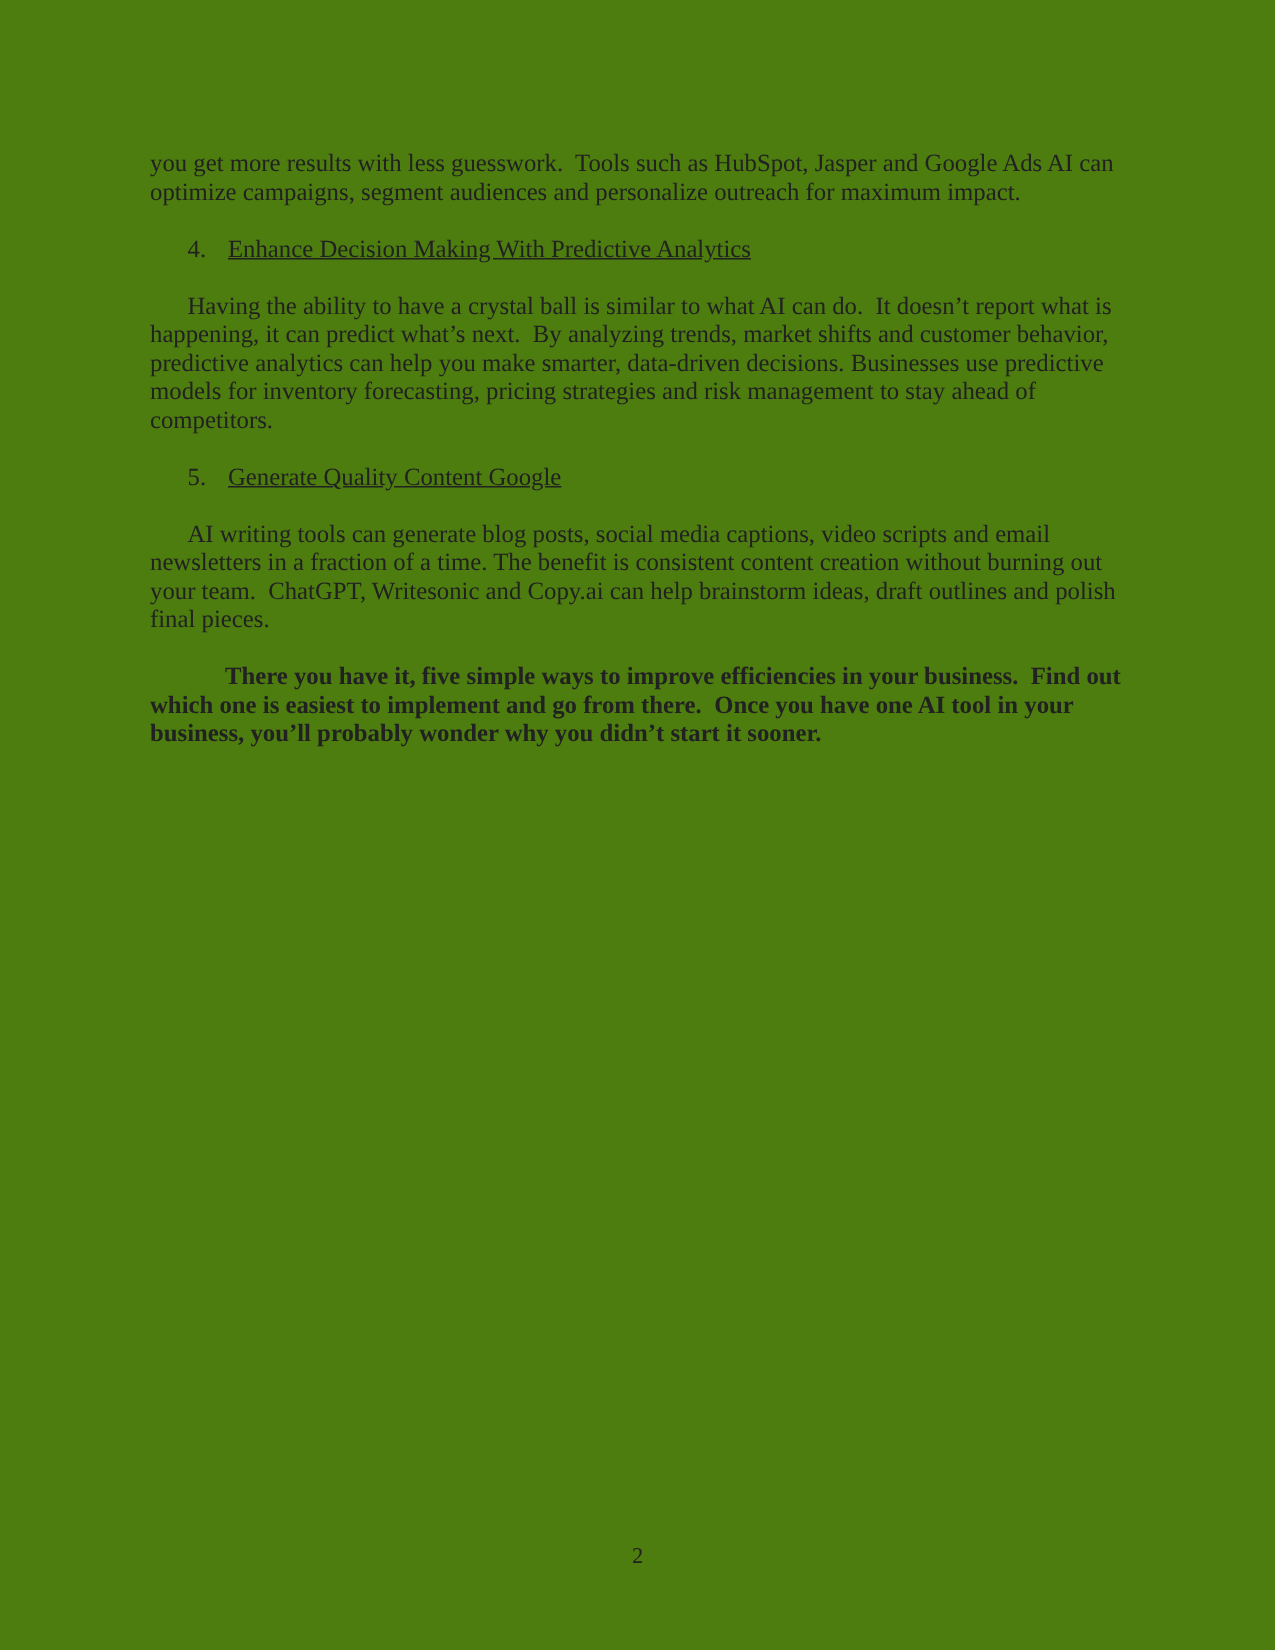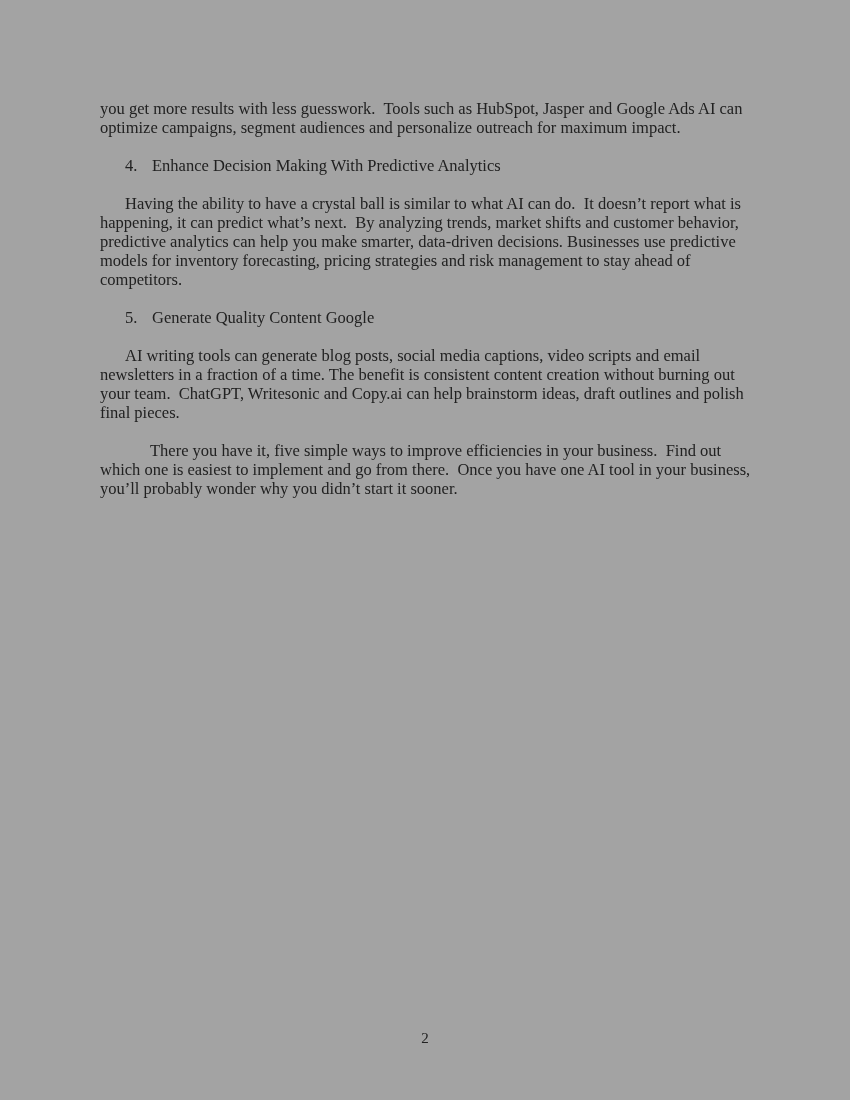--- a/index.html
+++ b/index.html
@@ -4,21 +4,21 @@
 <style>
   html, body {
     margin: 0;
     padding: 0;
     background: #ffffff;
   }
   .sheet {
     position: relative;
     width: 850px;
     height: 1100px;
-    background: #a3a3a3;
+    background: #4d7c0f;
     overflow: hidden;
     font-family: "Liberation Serif", serif;
     color: #212121;
   }
   .content {
     position: absolute;
     left: 100px;
     top: 99px;
     width: 654px;
     font-size: 16.5px;
@@ -29,31 +29,33 @@
     text-indent: 25px;
     white-space: pre-wrap;
     text-align: left;
   }
   .para.no-indent {
     text-indent: 0;
   }
   .para.closing {
     text-indent: 50px;
     margin-bottom: 0;
+    font-weight: bold;
   }
   .list-item {
     margin: 0 0 19px 0;
     padding-left: 25px;
     display: flex;
   }
   .list-item .num {
     flex: 0 0 27px;
   }
   .list-item .item-title {
     flex: 1;
+    text-decoration: underline;
   }
   .page-footer {
     position: absolute;
     left: 0;
     top: 1029px;
     width: 850px;
     text-align: center;
     font-size: 15px;
     line-height: 19px;
   }

